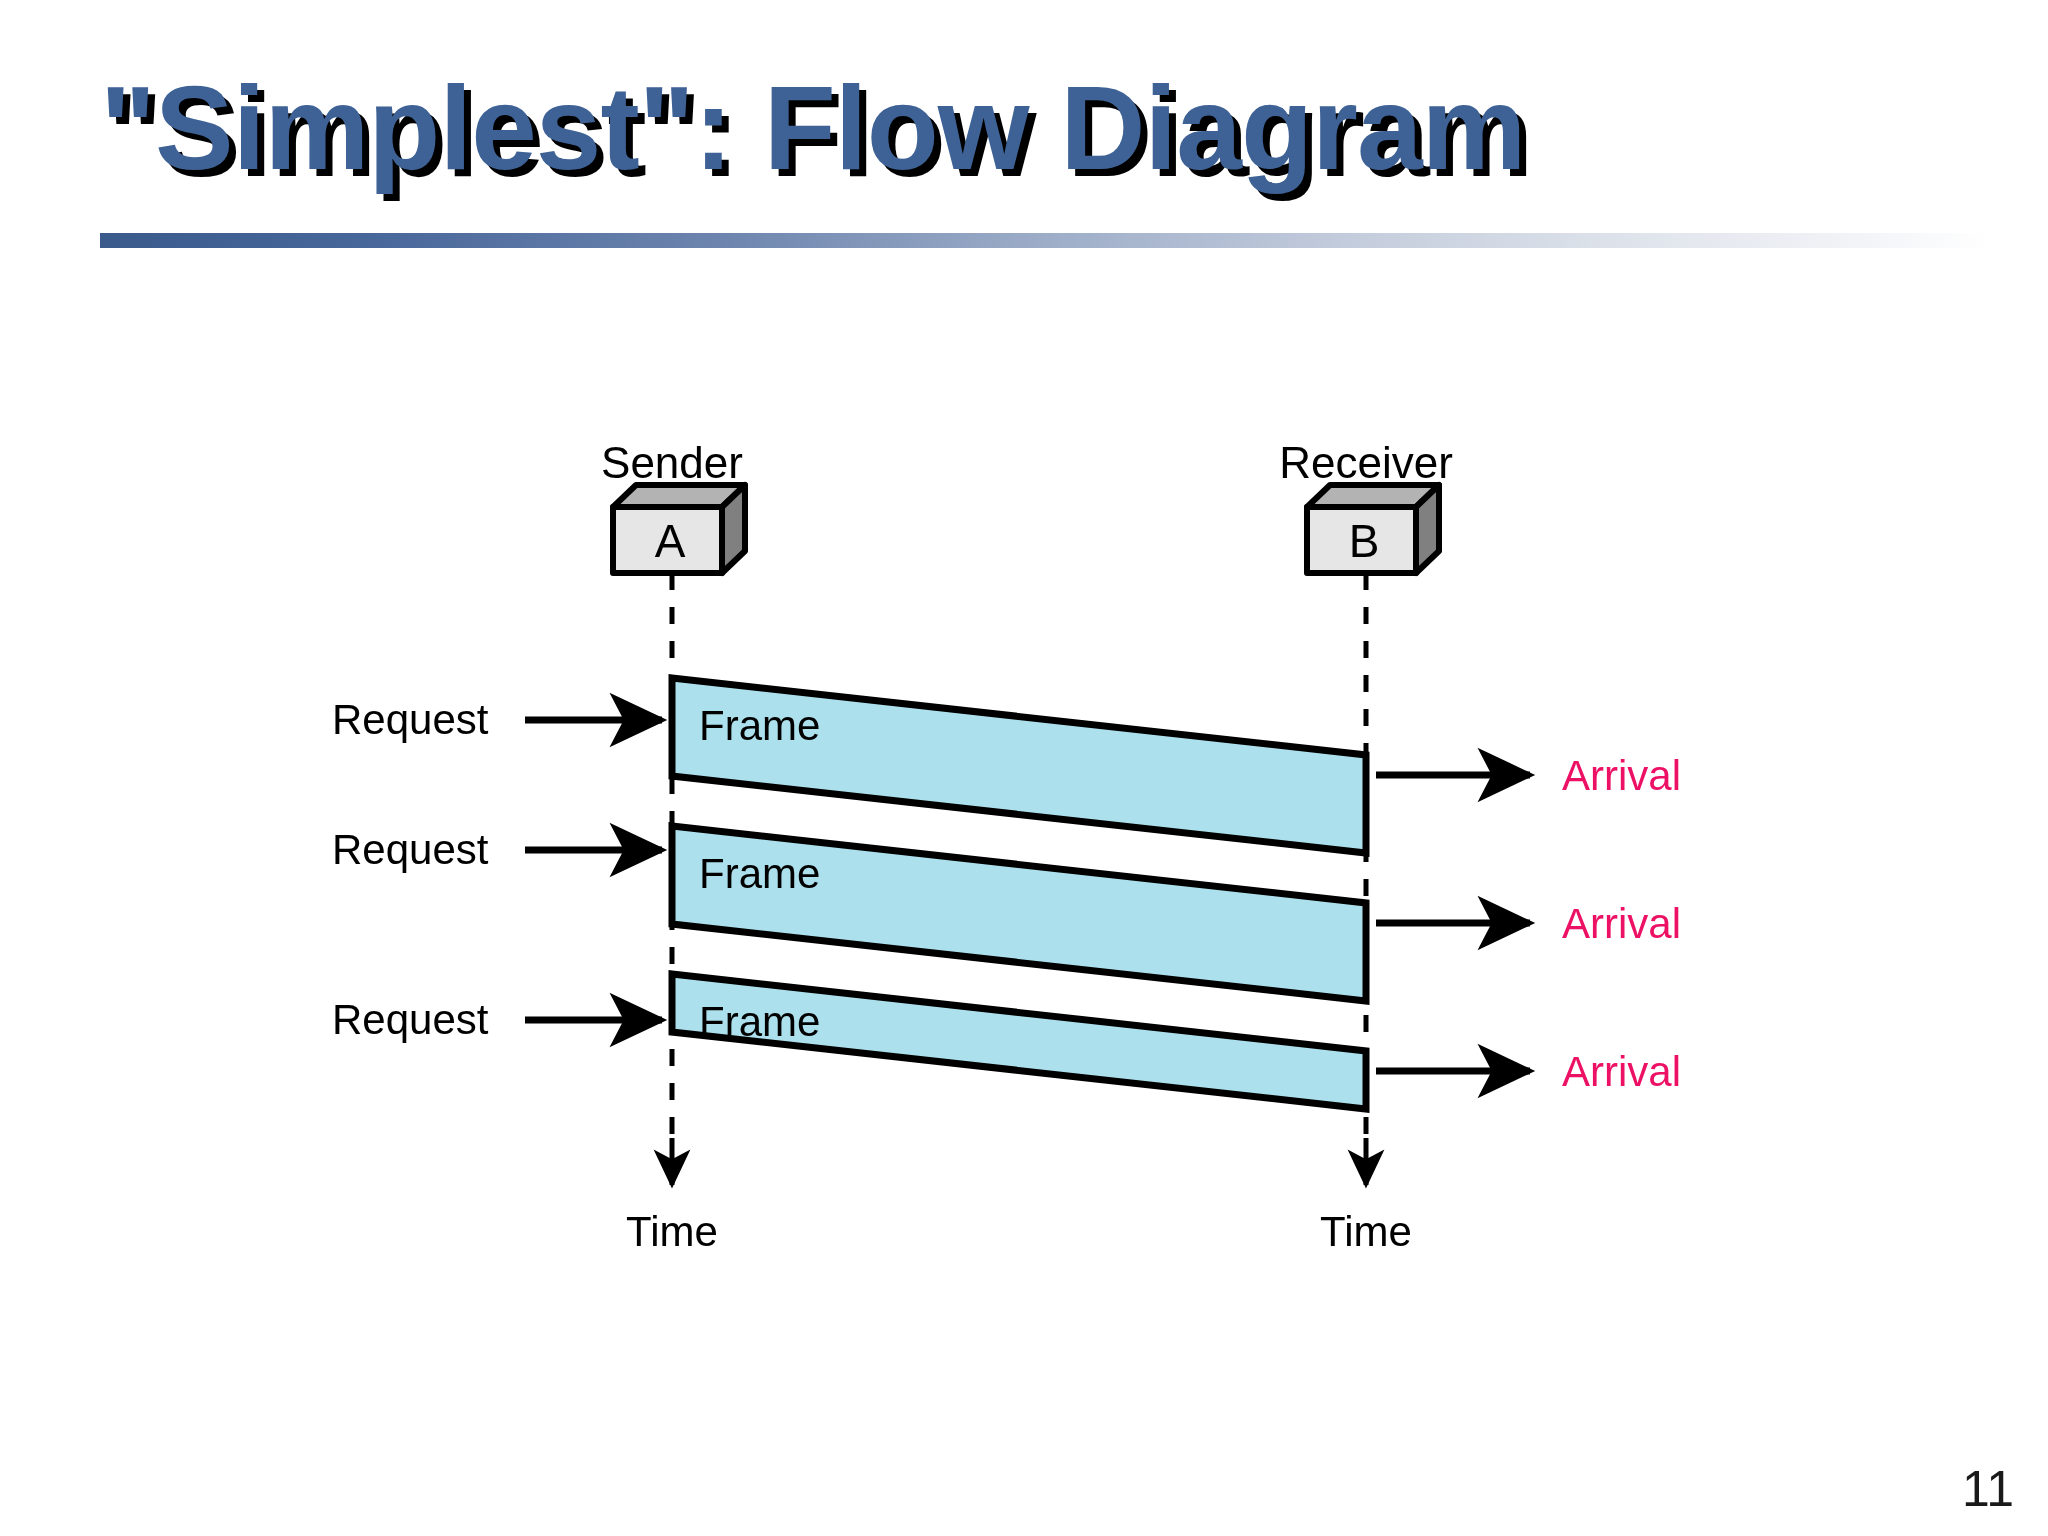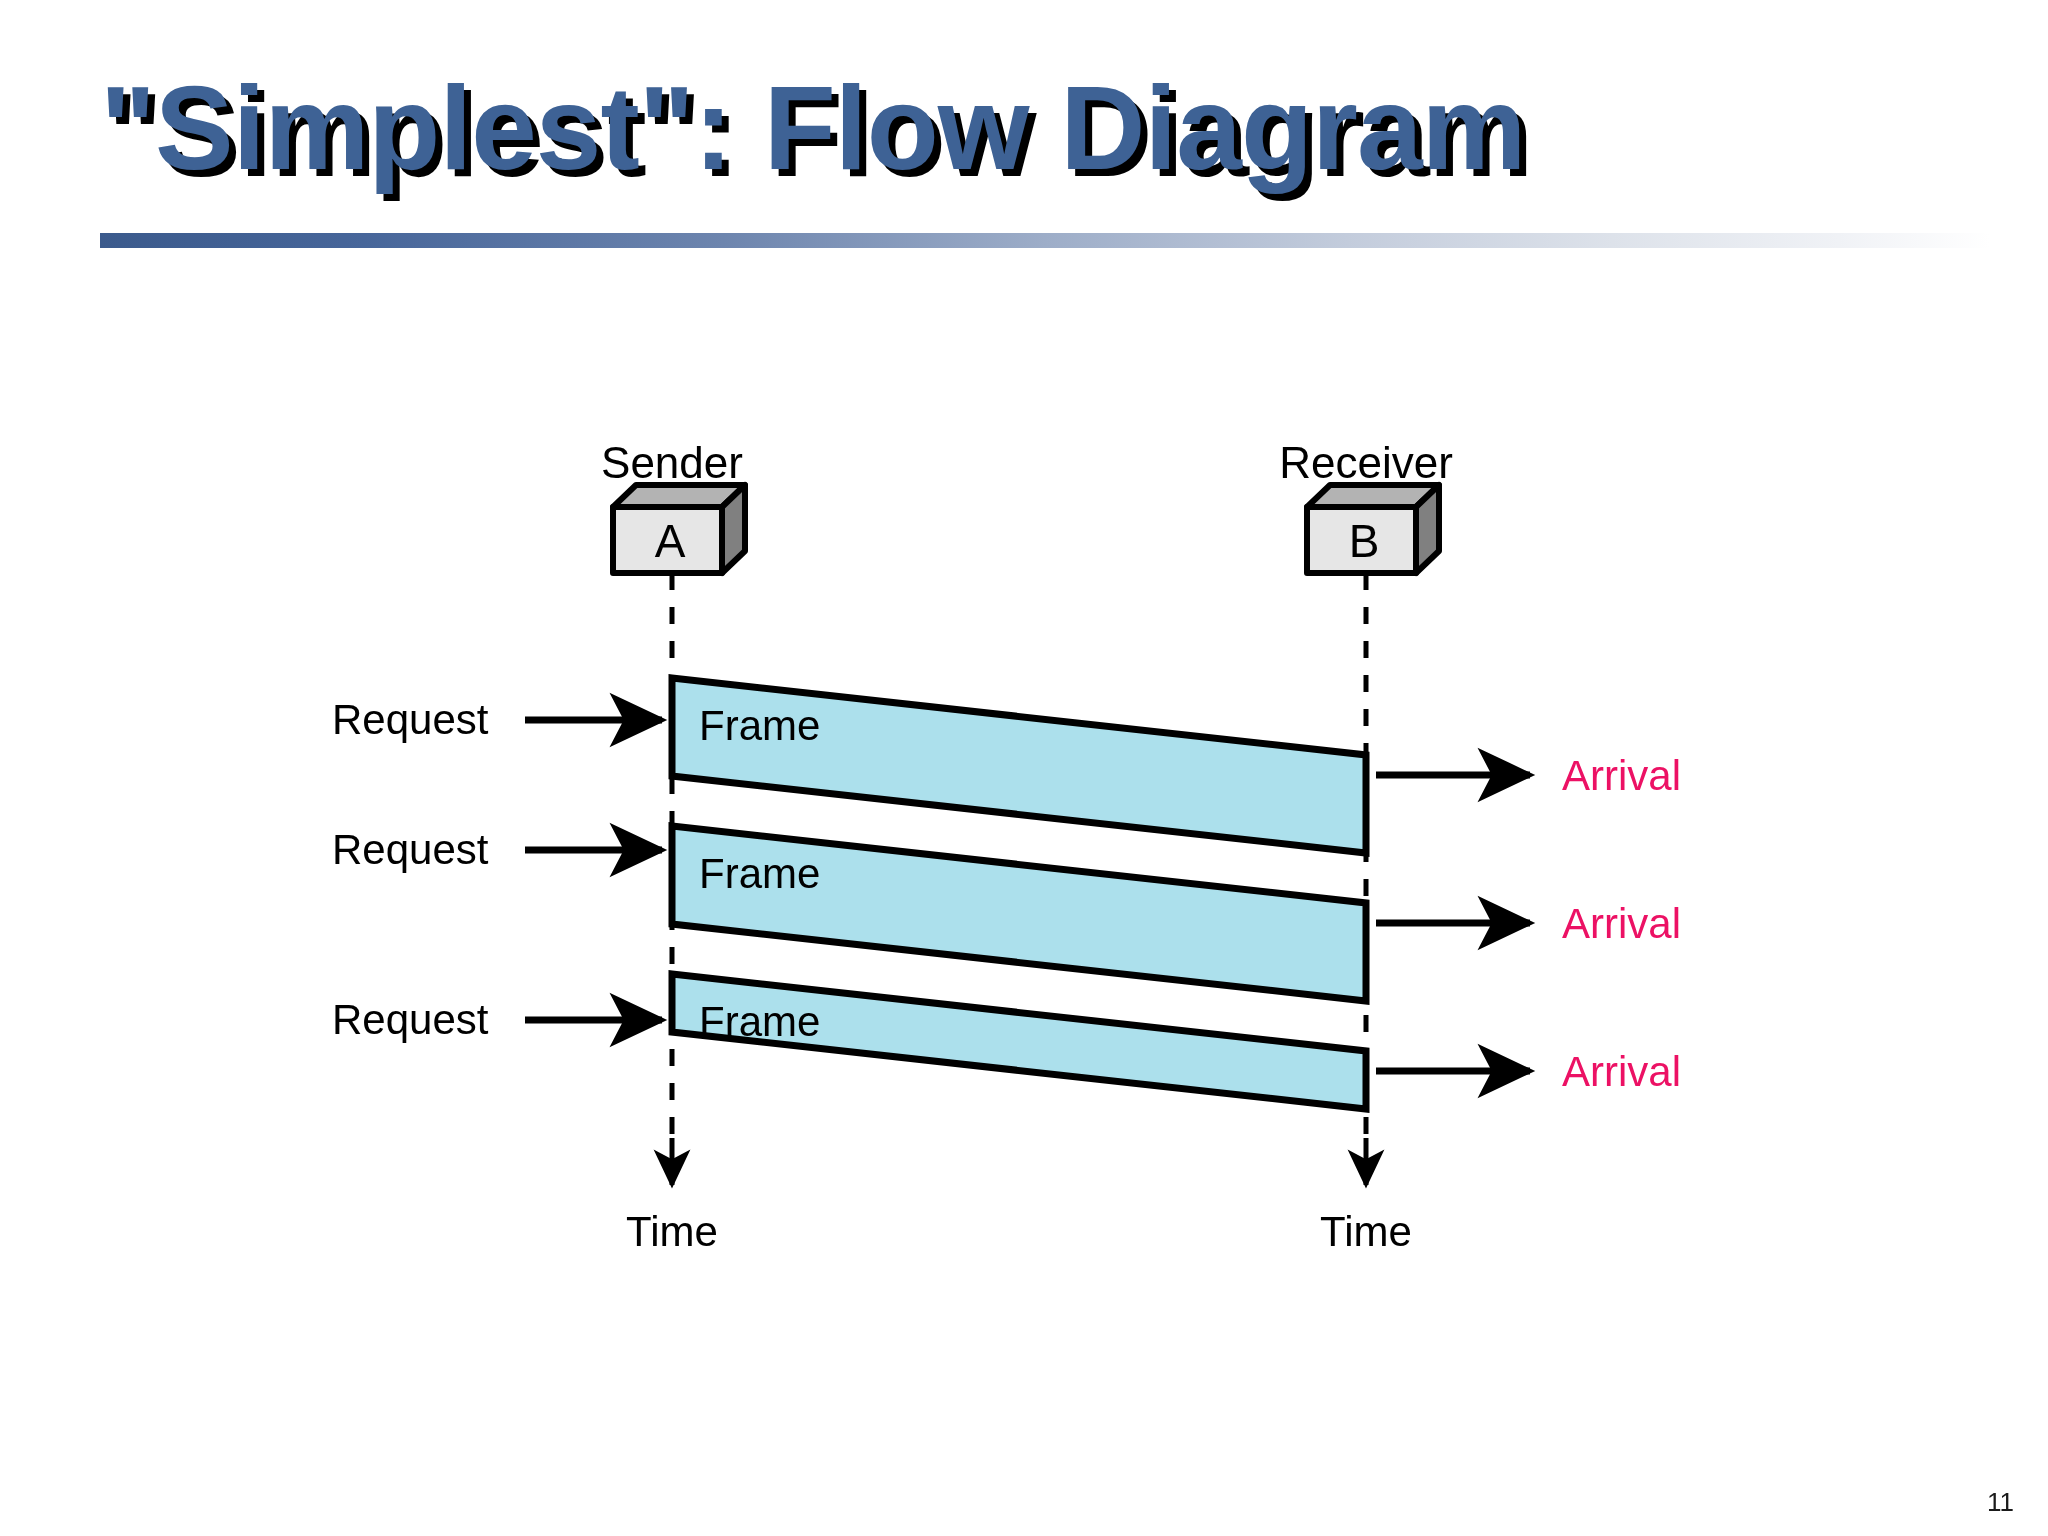--- a/index.html
+++ b/index.html
@@ -72,21 +72,21 @@
   .dg-frame-label { font-size: 42px; }
   .dg-time-label { font-size: 42px; }
   .dg-arrival-label { font-size: 42px; fill: #ec1164; }
 
   
   #page-number {
     position: absolute;
     right: 34px;
     bottom: 18px;
     font-family: "Liberation Sans", sans-serif;
-    font-size: 26px;
+    font-size: 50px;
     color: #1a1a1a;
     user-select: none;
   }
 </style>
 </head>
 <body>
 
 <div id="slide-title">"Simplest": Flow Diagram</div>
 
 <div id="title-rule"></div>

